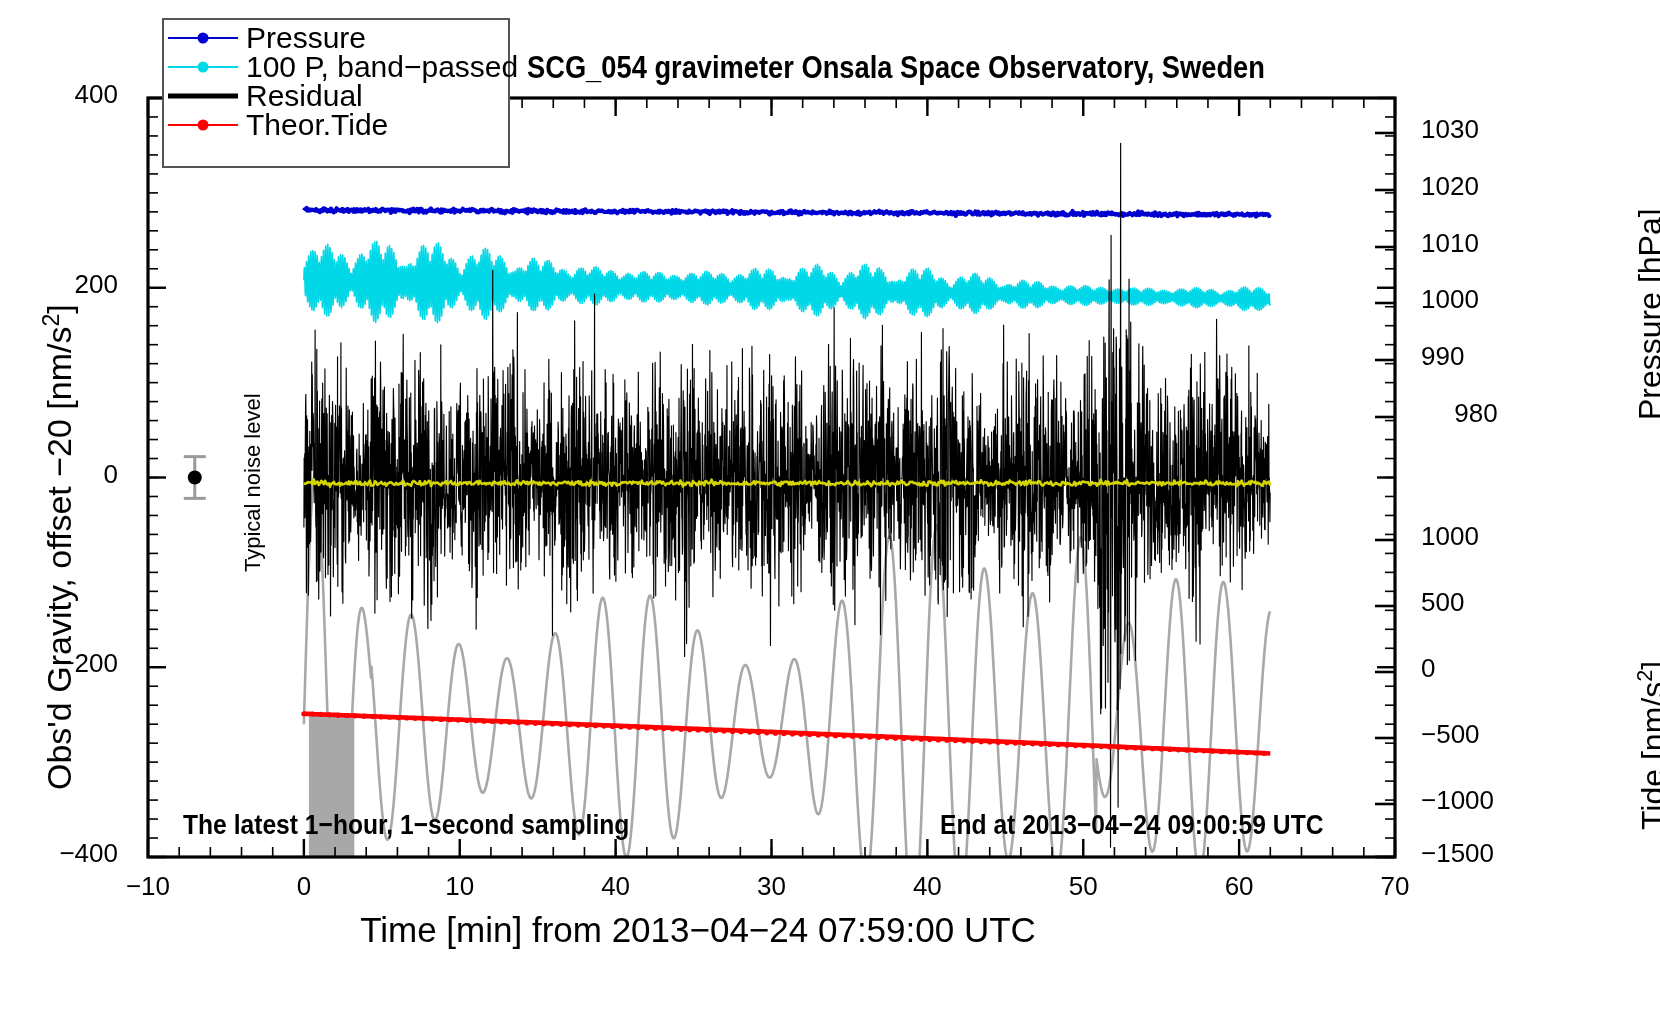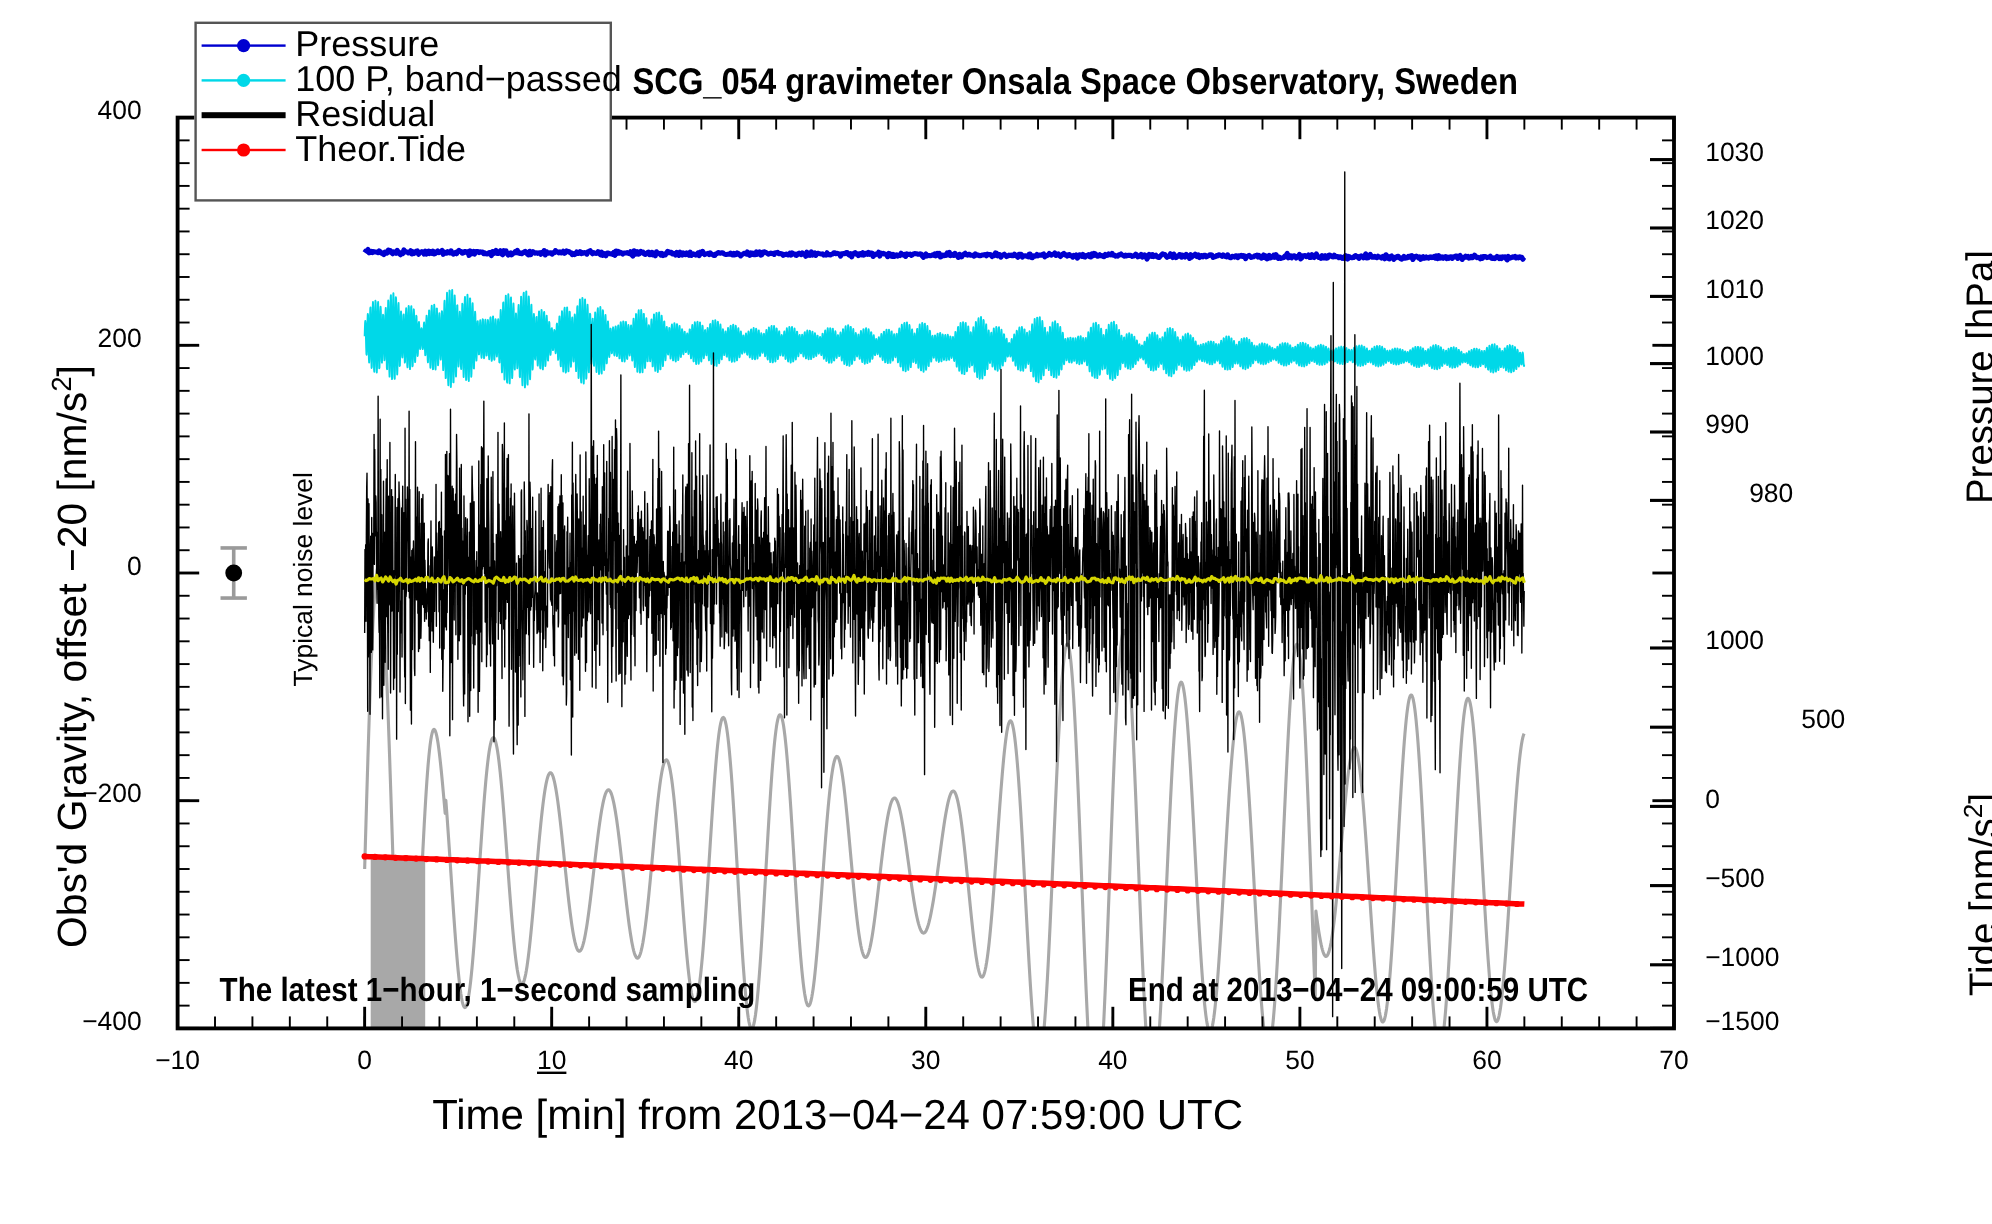--- a/index.html
+++ b/index.html
@@ -15,21 +15,21 @@
     position: relative;
   }
   #figure {
     position: absolute;
     left: 0; top: 0;
     width: 1660px;
     height: 1020px;
   }
   .tick-text {
     position: absolute;
-    font-size: 22px;
+    font-size: 26px;
     color: #000;
     white-space: nowrap;
   }
   .plot-title {
     position: absolute;
     font-family: "Liberation Sans Narrow", "Liberation Sans", sans-serif;
     font-weight: bold;
     font-size: 31px;
     color: #000;
     white-space: nowrap;
@@ -441,35 +441,35 @@
       <line x1="1395" y1="804" x2="1375" y2="804" stroke="#000" stroke-width="2.6"></line>
       <line x1="1395" y1="857" x2="1375" y2="857" stroke="#000" stroke-width="2.6"></line>
     </svg>
     <div class="tick-text" style="left: 0px; top: 838px; width: 118px; text-align: right;">−400</div>
     <div class="tick-text" style="left: 0px; top: 648.25px; width: 118px; text-align: right;">−200</div>
     <div class="tick-text" style="left: 0px; top: 458.5px; width: 118px; text-align: right;">0</div>
     <div class="tick-text" style="left: 0px; top: 268.75px; width: 118px; text-align: right;">200</div>
     <div class="tick-text" style="left: 0px; top: 79px; width: 118px; text-align: right;">400</div>
     <div class="tick-text" style="left: 88px; top: 871px; width: 120px; text-align: center;">−10</div>
     <div class="tick-text" style="left: 243.875px; top: 871px; width: 120px; text-align: center;">0</div>
-    <div class="tick-text" style="left: 399.75px; top: 871px; width: 120px; text-align: center; text-decoration: underline;">10</div>
+    <div class="tick-text" style="left: 399.75px; top: 871px; width: 120px; text-align: center;">10</div>
     <div class="tick-text" style="left: 555.625px; top: 871px; width: 120px; text-align: center;">40</div>
     <div class="tick-text" style="left: 711.5px; top: 871px; width: 120px; text-align: center;">30</div>
     <div class="tick-text" style="left: 867.375px; top: 871px; width: 120px; text-align: center;">40</div>
     <div class="tick-text" style="left: 1023.25px; top: 871px; width: 120px; text-align: center;">50</div>
     <div class="tick-text" style="left: 1179.12px; top: 871px; width: 120px; text-align: center;">60</div>
     <div class="tick-text" style="left: 1335px; top: 871px; width: 120px; text-align: center;">70</div>
     <div class="tick-text" style="left: 1421px; top: 114px; width: 110px; text-align: left;">1030</div>
     <div class="tick-text" style="left: 1421px; top: 171px; width: 110px; text-align: left;">1020</div>
     <div class="tick-text" style="left: 1421px; top: 228px; width: 110px; text-align: left;">1010</div>
     <div class="tick-text" style="left: 1421px; top: 284px; width: 110px; text-align: left;">1000</div>
     <div class="tick-text" style="left: 1421px; top: 341px; width: 110px; text-align: left;">990</div>
     <div class="tick-text" style="left: 1421px; top: 398px; width: 110px; text-align: center;">980</div>
     <div class="tick-text" style="left: 1421px; top: 521px; width: 110px; text-align: left;">1000</div>
-    <div class="tick-text" style="left: 1501px; top: 587px; width: 110px; text-align: left;">500</div>
+    <div class="tick-text" style="left: 1421px; top: 587px; width: 110px; text-align: left;">500</div>
     <div class="tick-text" style="left: 1421px; top: 653px; width: 110px; text-align: left;">0</div>
     <div class="tick-text" style="left: 1421px; top: 719px; width: 110px; text-align: left;">−500</div>
     <div class="tick-text" style="left: 1421px; top: 785px; width: 110px; text-align: left;">−1000</div>
     <div class="tick-text" style="left: 1421px; top: 838px; width: 110px; text-align: left;">−1500</div>
     <div class="plot-title" style="left: 527px; top: 50px;">SCG_054 gravimeter Onsala Space Observatory, Sweden</div>
     <div class="annot" style="left: 183px; top: 809px;">The latest 1−hour, 1−second sampling</div>
     <div class="annot" style="left: 940px; top: 809px;">End at 2013−04−24 09:00:59 UTC</div>
     <div class="tick-text" style="left: 0px; top: 910px; font-size: 35px; width: 1396px; text-align: center;">Time [min] from 2013−04−24 07:59:00 UTC</div>
     <div class="rot-label" style="font-size: 34px; left: 38px; top: 790px; transform: rotate(-90deg);">Obs'd Gravity, offset −20 [nm/s<sup>2</sup>]</div>
     <div class="rot-label" style="font-size: 32px; left: 1632px; top: 420px; transform: rotate(-90deg);">Pressure [hPa]</div>

